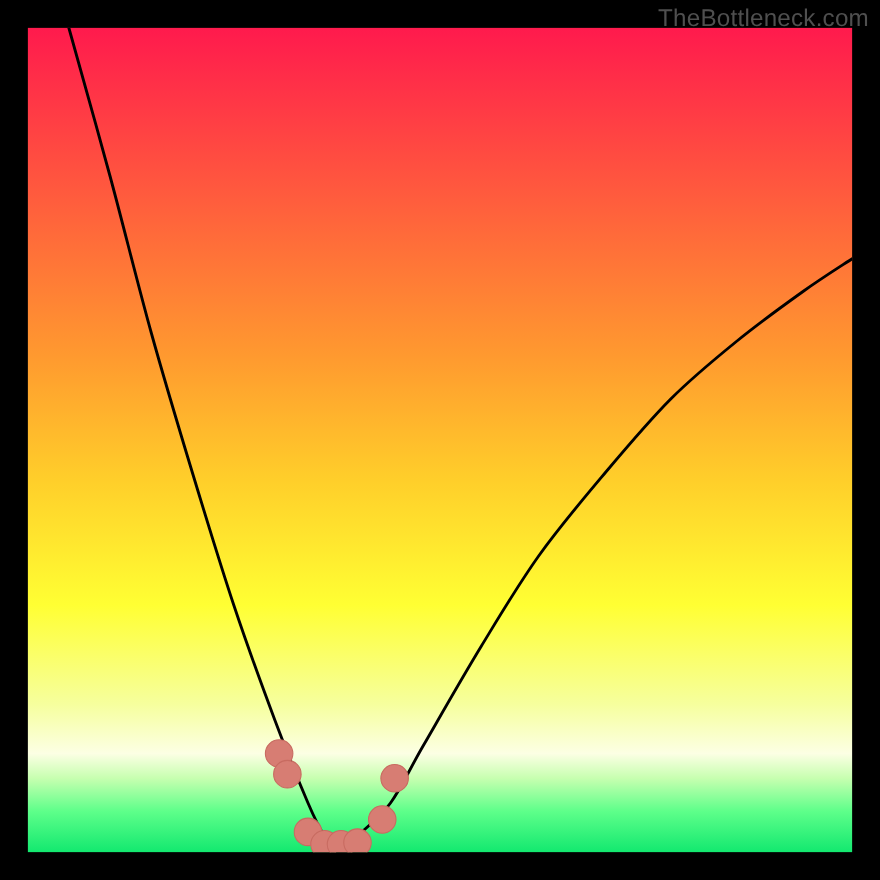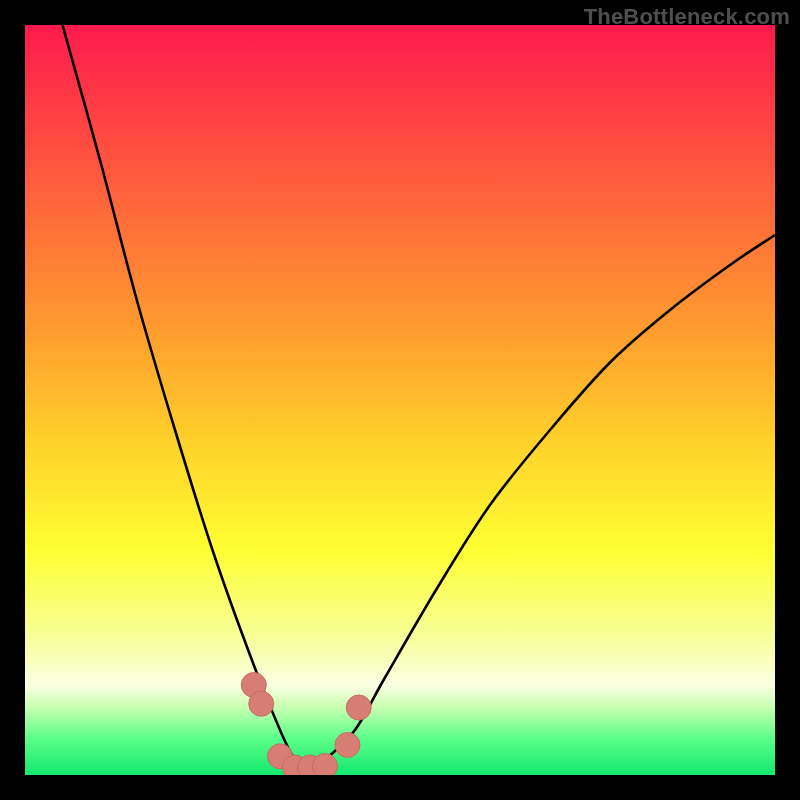--- a/index.html
+++ b/index.html
@@ -27,21 +27,21 @@
   .gradient-bg {
     position: absolute;
     inset: 0;
   }
   .watermark {
     position: absolute;
     top: 4px;
     right: 10px;
     color: #4f4f4f;
     font-size: 22px;
-    font-weight: 700;
+    font-weight: 400;
     letter-spacing: 0.2px;
   }
   svg.curves {
     position: absolute;
     inset: 0;
   }
 </style>
 </head>
 <body>
 

